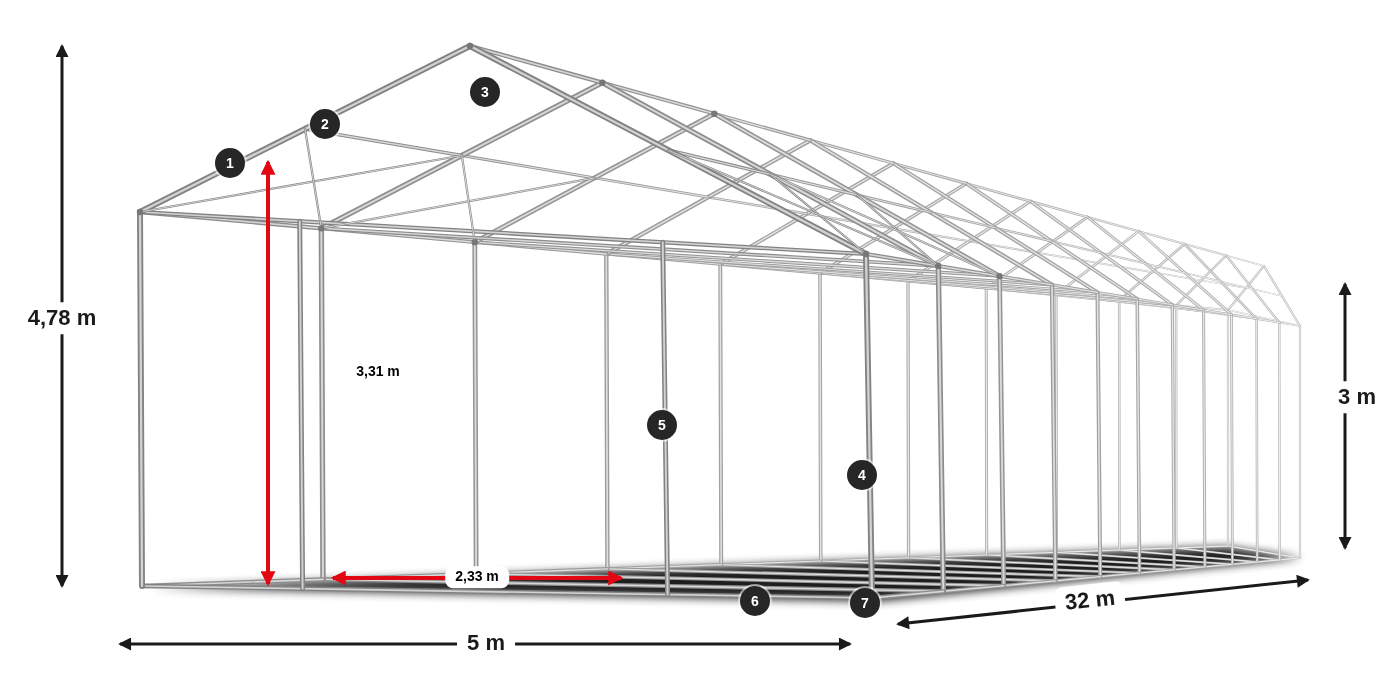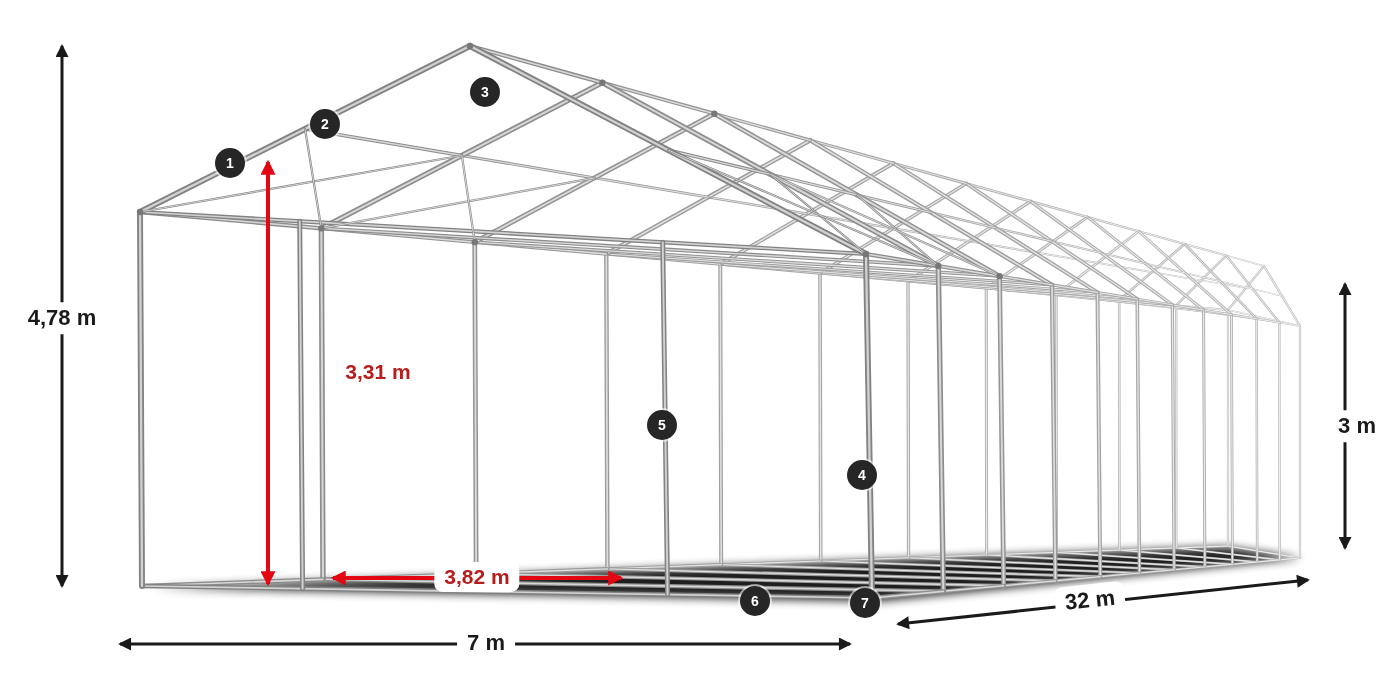--- a/index.html
+++ b/index.html
@@ -3,21 +3,21 @@
 <meta charset="utf-8">
 <style>
   html,body{margin:0;padding:0;background:#ffffff}
   .stage{position:relative;width:1400px;height:700px;background:#ffffff;overflow:hidden;
          font-family:"Liberation Sans", sans-serif;}
   .stage svg{position:absolute;left:0;top:0}
   .dim{stroke:#1a1a1a;stroke-width:3;fill:none}
   .dim-red{stroke:#e30613;stroke-width:4;fill:none}
   .dim-label{position:absolute;transform:translate(-50%,-50%);background:#ffffff;border-radius:8px;
              padding:2px 10px;font-weight:700;font-size:22px;color:#1a1a1a;white-space:nowrap;line-height:1.25}
-  .dim-label.red{color:#b91c1c;font-size:21px}
+  .dim-label.red{color:#000000;font-size:14px}
   .dim-label.rot{transform:translate(-50%,-50%) rotate(-6deg)}
   .badge{position:absolute;width:30px;height:30px;border-radius:50%;background:#262626;color:#ffffff;
          font-weight:700;font-size:14px;display:flex;align-items:center;justify-content:center;
          transform:translate(-50%,-50%);box-shadow:0 0 0 2px rgba(255,255,255,.55)}
 </style>
 </head>
 <body>
 
 <div class="stage">
 
@@ -371,24 +371,24 @@
       <line class="dim" x1="120" y1="644" x2="850" y2="644" marker-start="url(#mb)" marker-end="url(#mb)"></line>
       <line class="dim" x1="898" y1="624" x2="1308" y2="580" marker-start="url(#mb)" marker-end="url(#mb)"></line>
       <line class="dim" x1="1345" y1="284" x2="1345" y2="548" marker-start="url(#mb)" marker-end="url(#mb)"></line>
       <line class="dim-red" x1="268" y1="162" x2="268" y2="584" marker-start="url(#mr)" marker-end="url(#mr)"></line>
       <line class="dim-red" x1="333" y1="578" x2="621" y2="578" marker-start="url(#mr)" marker-end="url(#mr)"></line>
     </g>
   </svg>
 
   <div class="dim-label" style="left:62px;top:318px">4,78 m</div>
   <div class="dim-label red" style="left:378px;top:372px">3,31 m</div>
-  <div class="dim-label red" style="left:477px;top:577px">3,82 m</div>
-  <div class="dim-label" style="left:486px;top:643px">7 m</div>
+  <div class="dim-label red" style="left:477px;top:577px">2,33 m</div>
+  <div class="dim-label" style="left:486px;top:643px">5 m</div>
   <div class="dim-label rot" style="left:1090px;top:600px">32 m</div>
-  <div class="dim-label" style="left:1357px;top:426px">3 m</div>
+  <div class="dim-label" style="left:1357px;top:397px">3 m</div>
 
   <div class="badge" style="left:230px;top:163px">1</div>
   <div class="badge" style="left:325px;top:124px">2</div>
   <div class="badge" style="left:485px;top:92px">3</div>
   <div class="badge" style="left:862px;top:475px">4</div>
   <div class="badge" style="left:662px;top:425px">5</div>
   <div class="badge" style="left:755px;top:601px">6</div>
   <div class="badge" style="left:865px;top:603px">7</div>
 </div>
 

